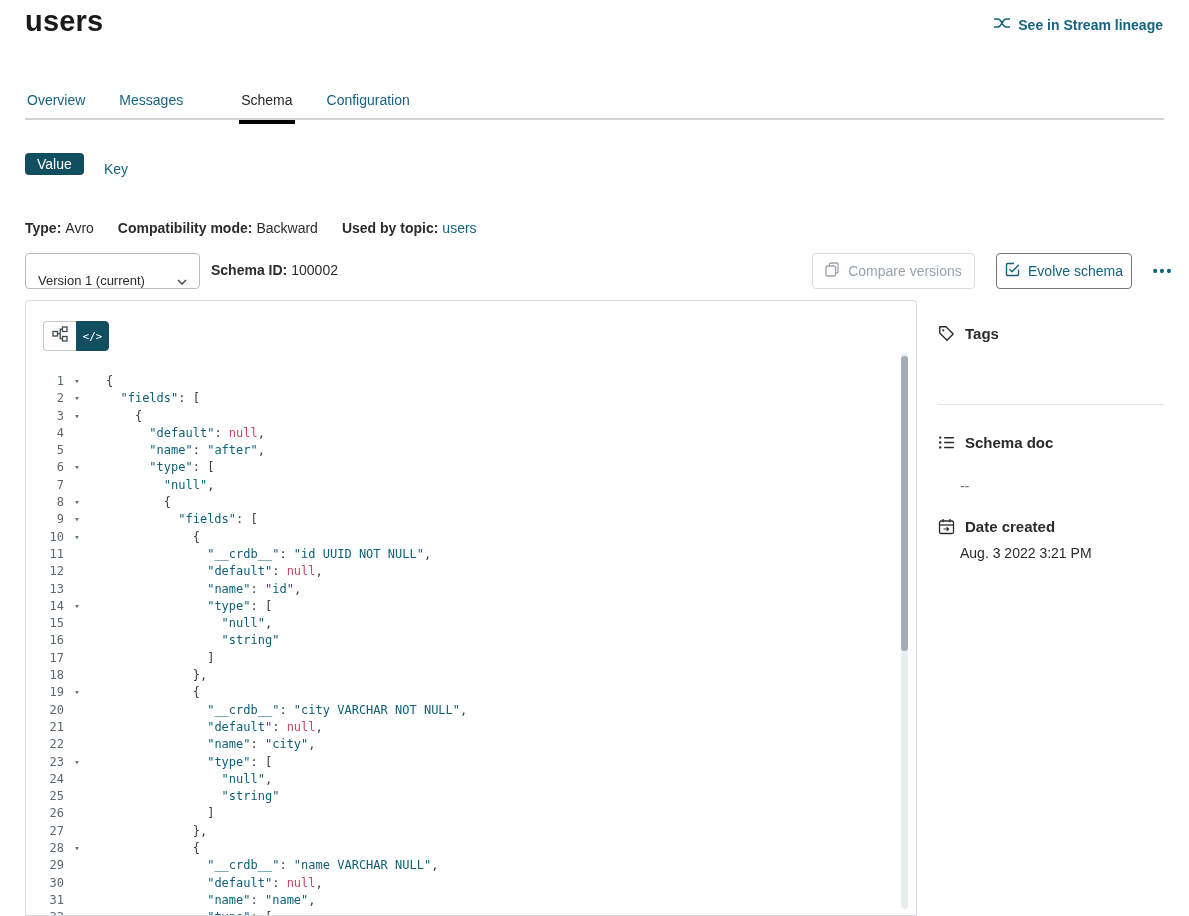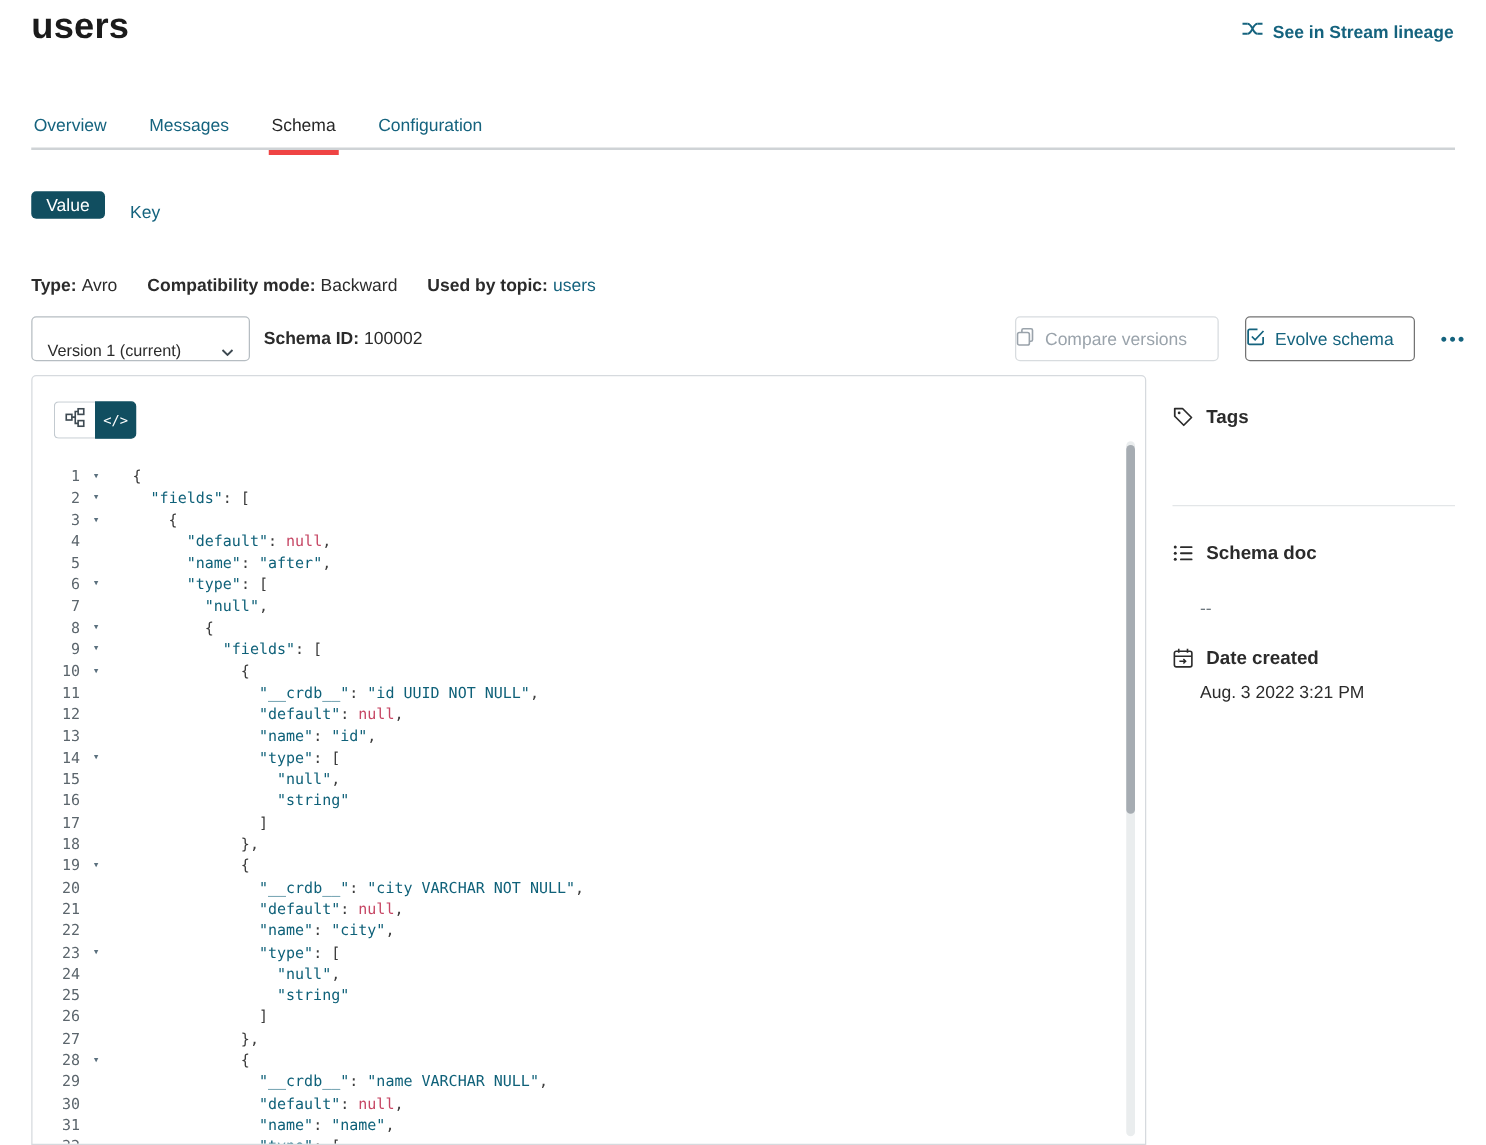--- a/index.html
+++ b/index.html
@@ -12,41 +12,41 @@
   .abs { position:absolute; }
 
   
   .page-title { left:25px; top:5px; font-size:29px; font-weight:800; color:#1b1b1b; letter-spacing:.2px; }
   .lineage-link { right:26px; top:16px; display:flex; align-items:flex-end; gap:7px;
     color:#15637e; font-size:14px; font-weight:600; cursor:pointer; }
 
   
   .tabs { left:25px; top:88px; display:flex; gap:30px; }
   .tab { font-size:14px; color:#15637e; padding:4px 2px 12px; cursor:pointer; }
-  .tab.active { color:#272727; border-bottom:4px solid #ef4444; }
+  .tab.active { color:#272727; border-bottom:4px solid #000000;margin-left:24px; }
   .tab-divider { left:25px; top:118px; width:1139px; height:2px; background:#cfd3d6; }
 
   
   .toggle-value { left:25px; top:153px; height:22px; padding:0 12px; background:#114e60;
     color:#fff; font-size:14px; border:none; border-radius:4px; display:flex; align-items:center; cursor:pointer; }
   .toggle-key { left:104px; top:161px; font-size:14px; color:#15637e; cursor:pointer; }
 
   
   .meta { left:25px; top:220px; display:flex; gap:24px; font-size:14px; color:#2b2b2b; white-space:nowrap; }
   .meta b { font-weight:700; margin-right:4px; }
   .meta .link { color:#15637e; cursor:pointer; }
 
   
   .version-select { left:25px; top:253px; width:175px; height:36px; border:1px solid #b6bdc2;
     border-radius:4px; background:#fff; display:flex; align-items:flex-end; justify-content:space-between;
     padding:0 12px; font-size:13px; color:#2b2b2b; cursor:pointer; }
   .schema-id { left:211px; top:262px; font-size:14px; }
   .schema-id b { font-weight:700; margin-right:4px; }
   .btn { position:absolute; top:253px; height:36px; border-radius:4px; display:flex; align-items:center;
-    gap:8px; font-size:14px; background:#fff; }
+    justify-content:center; gap:8px; font-size:14px; background:#fff; }
   .btn-compare { left:812px; width:163px; border:1px solid #d8dcdf; color:#9aa3ab; }
   .btn-evolve { left:996px; width:136px; border:1px solid #737373; color:#15637e; cursor:pointer; }
   .more-btn { left:1142px; top:253px; width:42px; height:36px; display:flex; align-items:center;
     justify-content:center; color:#15637e; font-size:14px; font-weight:700; letter-spacing:2px; cursor:pointer; }
 
   
   .code-panel { left:25px; top:300px; width:892px; height:616px; border:1px solid #d6dade;
     border-radius:4px 4px 0 0; background:#fff; overflow:hidden; }
   .view-toggle { position:absolute; left:17px; top:20px; display:flex; }
   .vt-btn { width:33px; height:30px; display:flex; align-items:center; justify-content:center;

